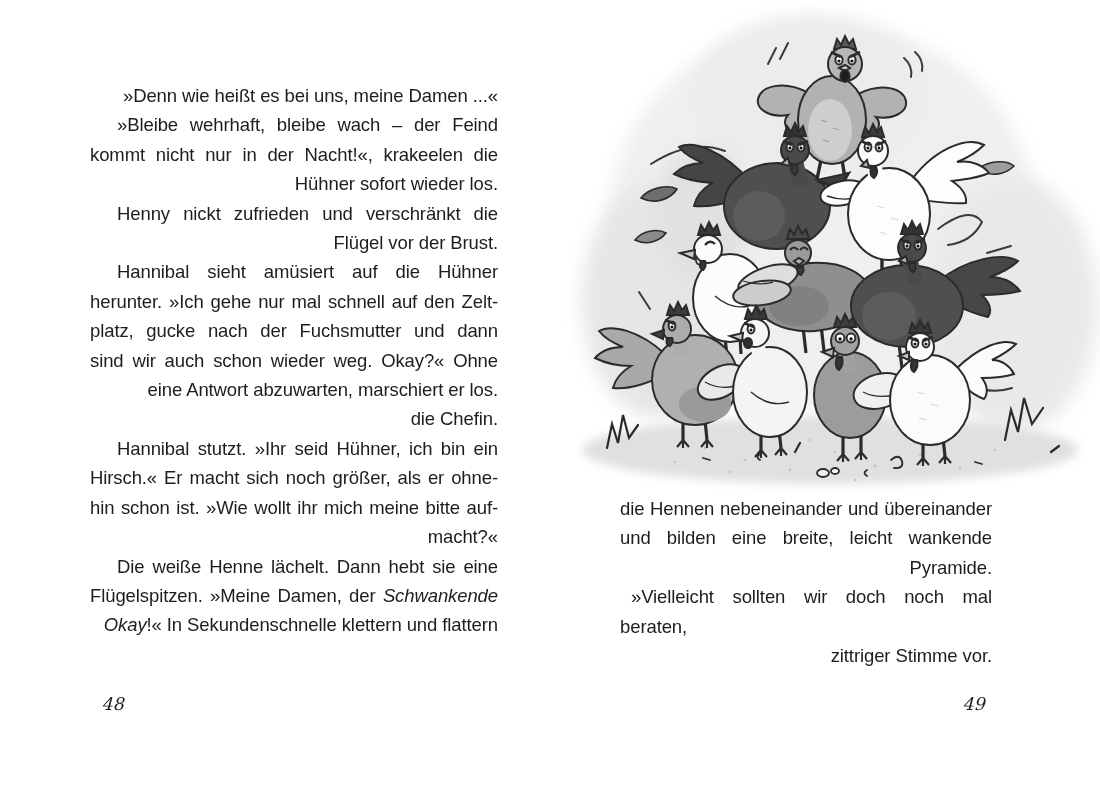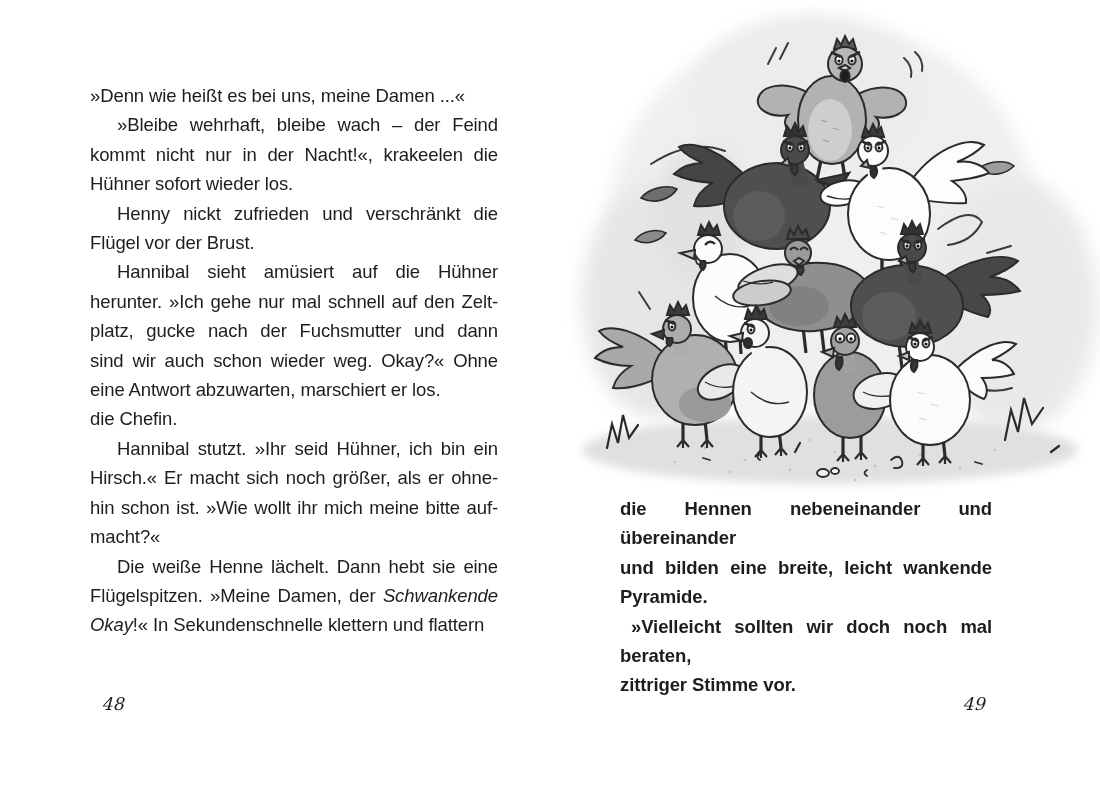--- a/index.html
+++ b/index.html
@@ -1,21 +1,21 @@
 <!DOCTYPE html>
 <html><head>
 <meta charset="utf-8">
 <style>
   html,body{margin:0;padding:0;background:#ffffff;}
   .spread{position:relative;width:1100px;height:791px;background:#ffffff;overflow:hidden;
           font-family:"Liberation Sans",sans-serif;color:#1d1d1d;}
   .textcol{position:absolute;font-size:18.5px;line-height:29.4px;letter-spacing:-0.1px;}
   .left-col{left:90px;top:81px;width:408px;}
-  .right-col{left:620px;top:494px;width:372px;font-weight:bold;}
-  .line{min-height:29.4px;}
+  .right-col{left:620px;top:494px;width:372px;}
+  .line{min-height:29.4px;text-align:right;}
   .jst{text-align:justify;text-align-last:justify;}
   .ind{text-indent:27px;}
   .ind-sm{text-indent:11px;}
   .em{font-style:italic;}
   .pagenum{position:absolute;font-family:"DejaVu Serif",serif;font-style:italic;
            font-size:17.5px;color:#1b1b1b;transform:skewX(-4deg);}
   .pn-left{left:103px;top:694px;}
   .pn-right{left:964px;top:694px;}
   .illu{position:absolute;left:555px;top:0px;width:545px;height:500px;}
 </style>

